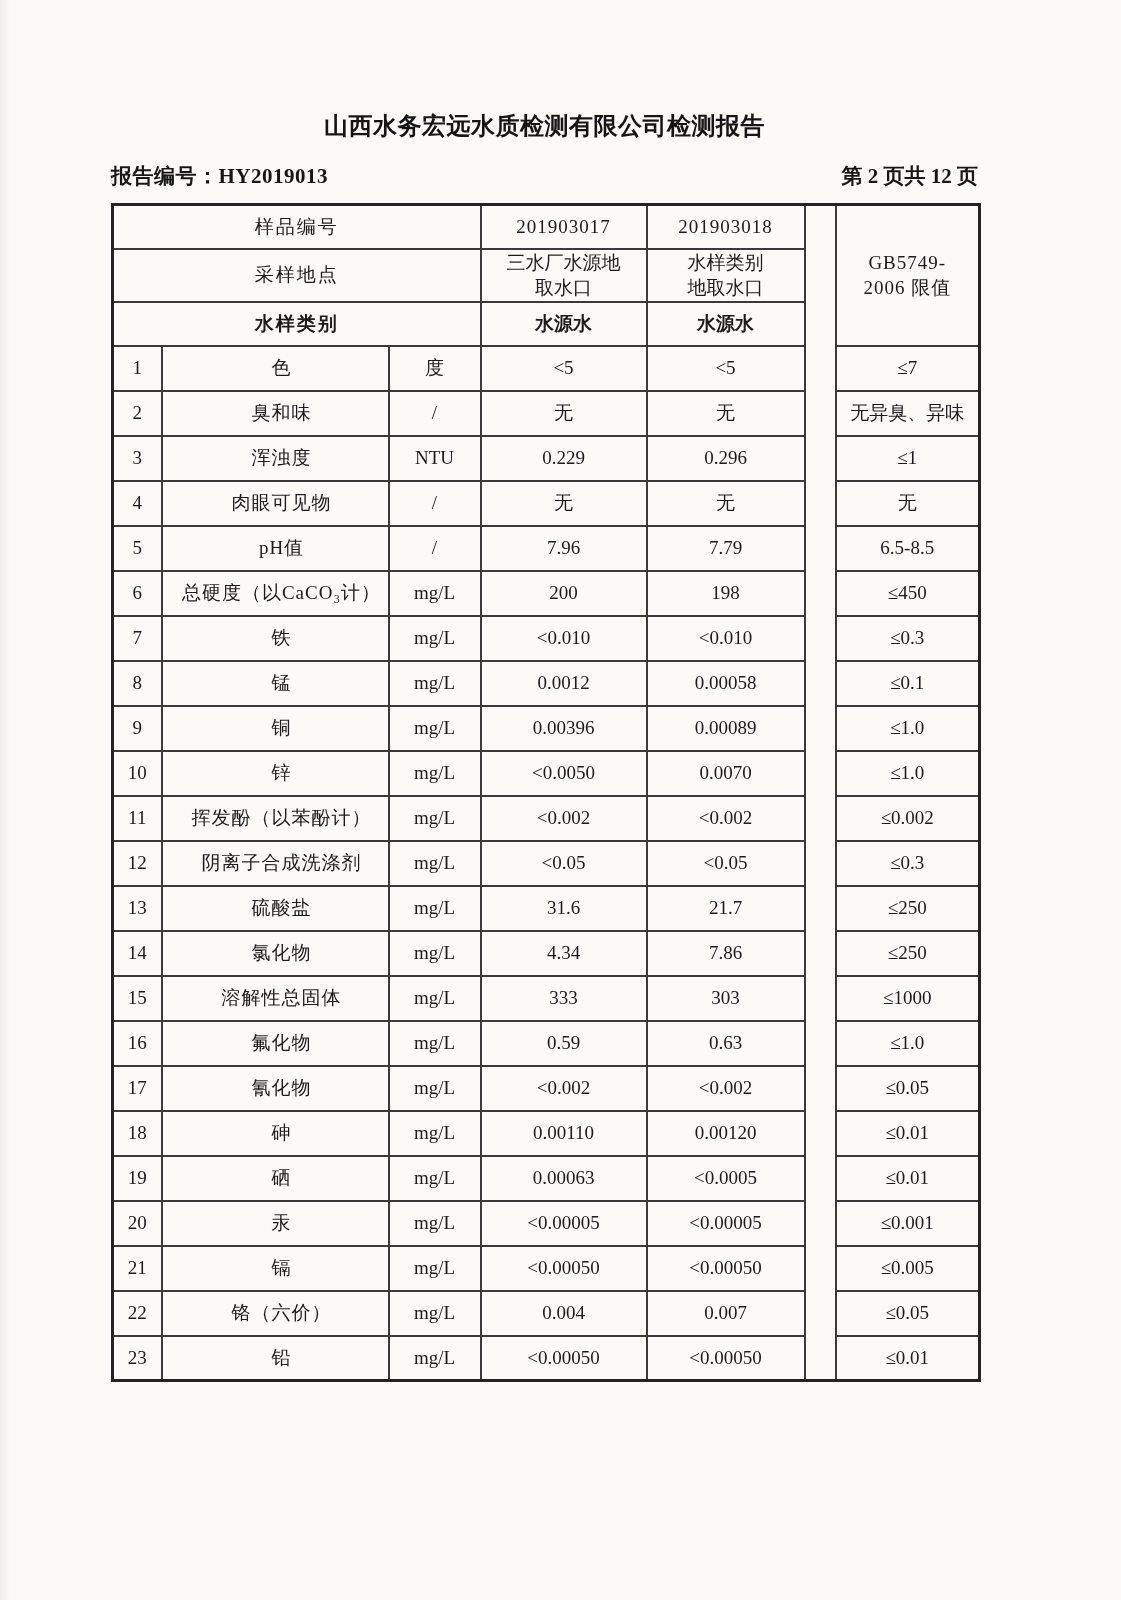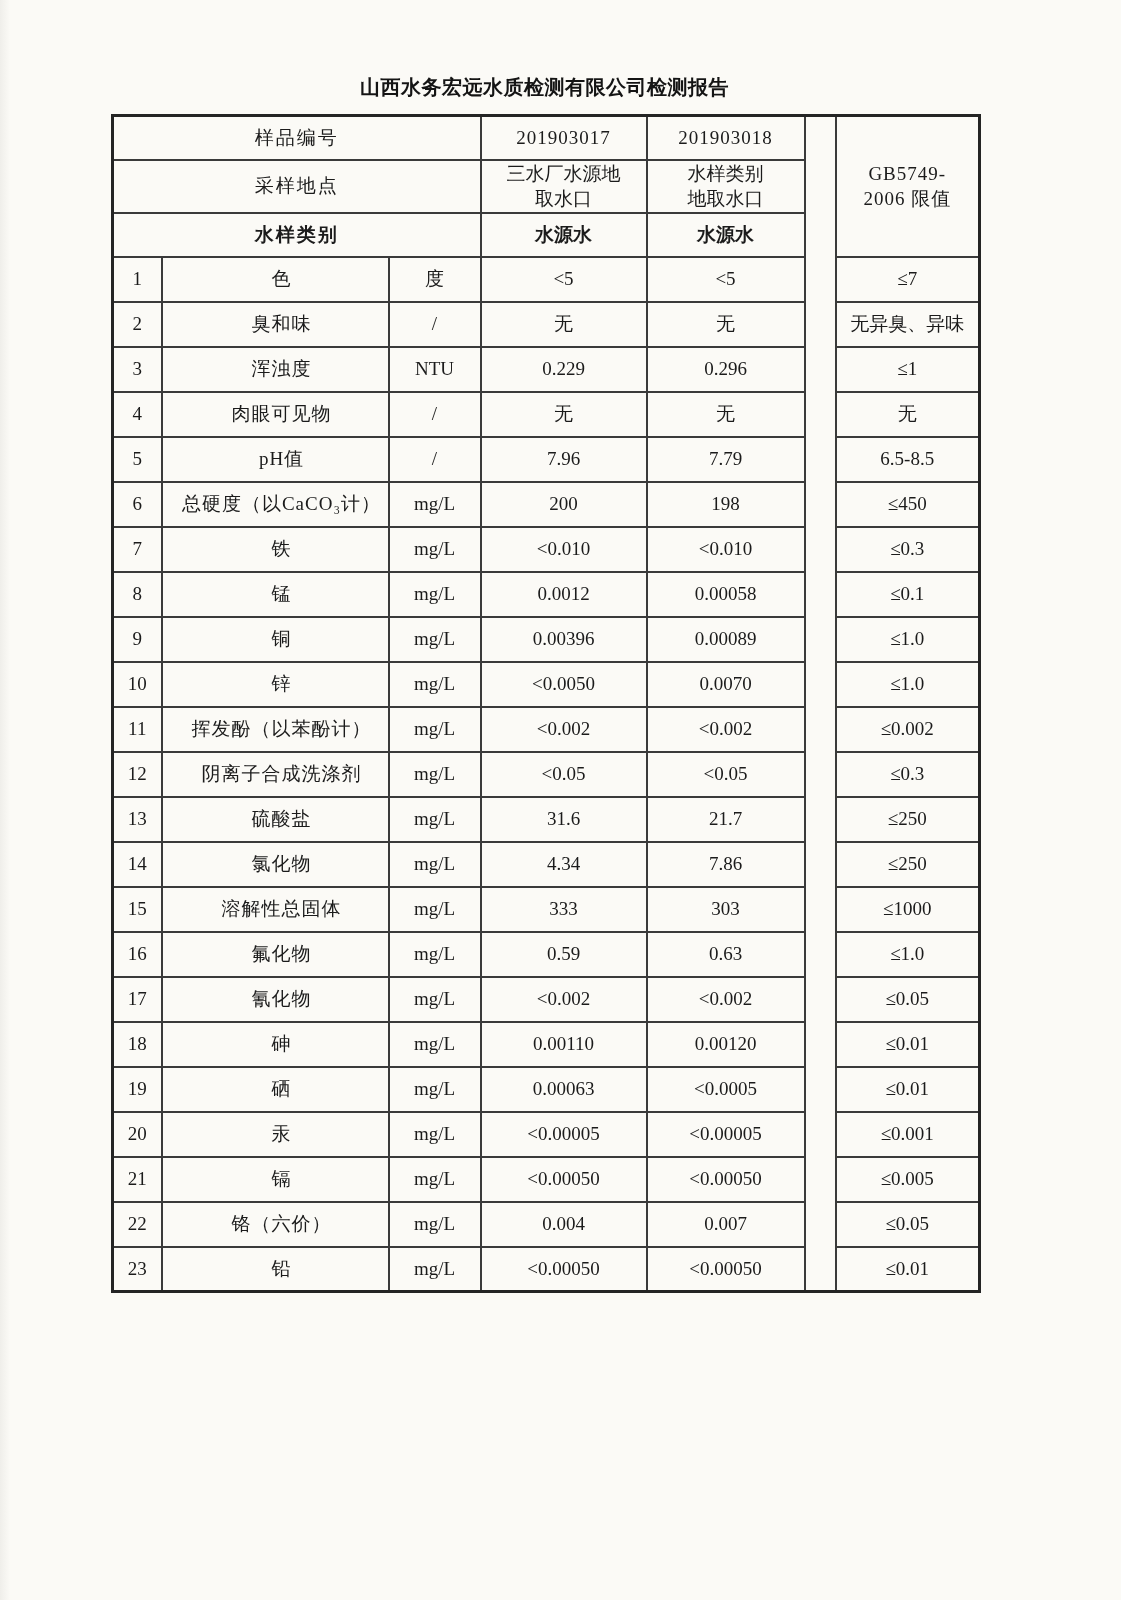--- a/index.html
+++ b/index.html
@@ -13,25 +13,25 @@
                       linear-gradient(0deg, #f5f4f0 0px, #fbfaf6 14px);
     overflow: hidden;
     font-family: "Liberation Serif", "DejaVu Serif", serif;
     color: #1b1b1b;
   }
   .content {
     margin-left: 111px;
     width: 867px;
   }
   .title {
-    margin-top: 74px;
+    margin-top: 110px;
     text-align: center;
     font-family: "Liberation Sans", "DejaVu Sans", sans-serif;
     font-weight: 700;
-    font-size: 20px;
+    font-size: 24px;
     letter-spacing: 0.5px;
     color: #141414;
   }
   .meta-row {
     margin-top: 20px;
     display: flex;
     justify-content: space-between;
     align-items: baseline;
     font-weight: 700;
     font-size: 21px;
@@ -78,20 +78,24 @@
   .sample-id { letter-spacing: 1px; }
 </style>
 </head>
 <body>
 
 <div class="page">
   <div class="content">
 
     <div class="title">山西水务宏远水质检测有限公司检测报告</div>
 
+    <div class="meta-row">
+      <div class="meta-left"><span>报告编号：</span><span>HY2019013</span></div>
+      <div class="meta-right">第 2 页共 12 页</div>
+    </div>
 
     <table class="report-table">
       <colgroup>
         <col style="width:49px">
           <col style="width:227px">
           <col style="width:92px">
         <col style="width:166px">
           <col style="width:158px">
           <col style="width:31px">
           <col style="width:144px">

